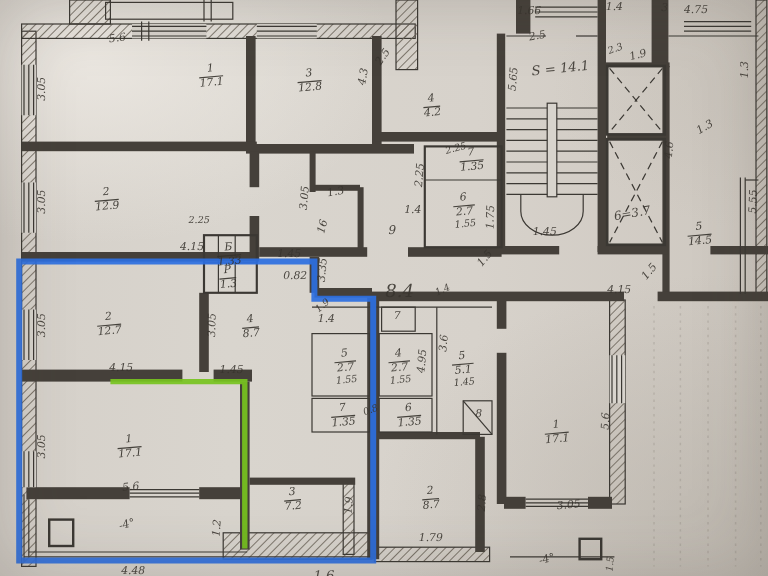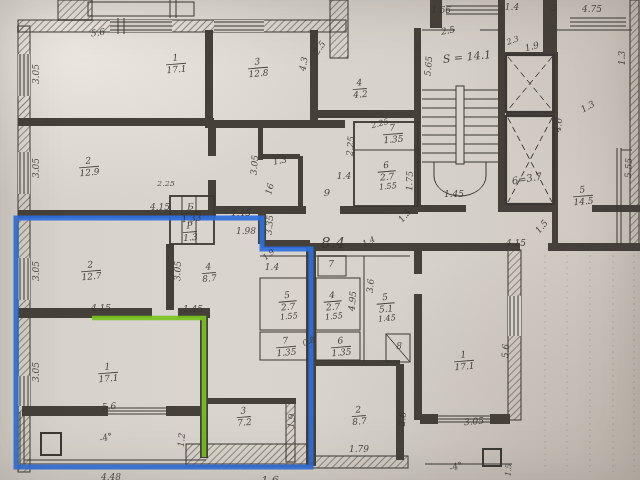--- a/index.html
+++ b/index.html
@@ -216,21 +216,21 @@
   </svg>
 
   <div style="position:absolute;inset:0;">
       <div class="lbl" style="left: 98px; top: 33px; font-size: 9px; transform: translate(-50%, -50%) rotate(-8deg);">5.6</div>
       <div class="lbl" style="left: 36px; top: 74px; font-size: 9px; transform: translate(-50%, -50%) rotate(-90deg);">3.05</div>
       <div class="lbl" style="left: 304px; top: 64px; font-size: 9px; transform: translate(-50%, -50%) rotate(-80deg);">4.3</div>
       <div class="lbl" style="left: 320px; top: 48px; font-size: 9px; transform: translate(-50%, -50%) rotate(-55deg);">2.5</div>
       <div class="lbl" style="left: 441px; top: 10px; font-size: 9px; transform: translate(-50%, -50%) rotate(0deg);">1.66</div>
       <div class="lbl" style="left: 512px; top: 7px; font-size: 9px; transform: translate(-50%, -50%) rotate(0deg);">1.4</div>
       <div class="lbl" style="left: 554px; top: 8px; font-size: 9px; transform: translate(-50%, -50%) rotate(0deg);">3</div>
-      <div class="lbl" style="left: 592px; top: 9px; font-size: 9px; transform: translate(-50%, -50%) rotate(0deg);">4.75</div>
+      <div class="lbl" style="left: 580px; top: 9px; font-size: 9px; transform: translate(-50%, -50%) rotate(0deg);">4.75</div>
       <div class="lbl" style="left: 448px; top: 31px; font-size: 9px; transform: translate(-50%, -50%) rotate(-10deg);">2.5</div>
       <div class="lbl" style="left: 467px; top: 57px; font-size: 11px; transform: translate(-50%, -50%) rotate(-6deg);">S = 14.1</div>
       <div class="lbl" style="left: 429px; top: 66px; font-size: 9px; transform: translate(-50%, -50%) rotate(-85deg);">5.65</div>
       <div class="lbl" style="left: 513px; top: 41px; font-size: 8px; transform: translate(-50%, -50%) rotate(-20deg);">2.3</div>
       <div class="lbl" style="left: 532px; top: 47px; font-size: 9px; transform: translate(-50%, -50%) rotate(-15deg);">1.9</div>
       <div class="lbl" style="left: 622px; top: 58px; font-size: 9px; transform: translate(-50%, -50%) rotate(-90deg);">1.3</div>
       <div class="lbl" style="left: 588px; top: 107px; font-size: 9px; transform: translate(-50%, -50%) rotate(-30deg);">1.3</div>
       <div class="lbl" style="left: 559px; top: 125px; font-size: 9px; transform: translate(-50%, -50%) rotate(-85deg);">4.6</div>
       <div class="lbl" style="left: 527px; top: 179px; font-size: 10px; transform: translate(-50%, -50%) rotate(-10deg);">6=3.7</div>
       <div class="lbl" style="left: 629px; top: 168px; font-size: 9px; transform: translate(-50%, -50%) rotate(-87deg);">5.55</div>
@@ -243,21 +243,21 @@
       <div class="lbl" style="left: 380px; top: 124px; font-size: 8px; transform: translate(-50%, -50%) rotate(-15deg);">2.25</div>
       <div class="lbl" style="left: 351px; top: 146px; font-size: 9px; transform: translate(-50%, -50%) rotate(-85deg);">2.25</div>
       <div class="lbl" style="left: 344px; top: 176px; font-size: 9px; transform: translate(-50%, -50%) rotate(0deg);">1.4</div>
       <div class="lbl" style="left: 410px; top: 181px; font-size: 9px; transform: translate(-50%, -50%) rotate(-88deg);">1.75</div>
       <div class="lbl" style="left: 280px; top: 161px; font-size: 9px; transform: translate(-50%, -50%) rotate(-10deg);">1.3</div>
       <div class="lbl" style="left: 270px; top: 189px; font-size: 9px; transform: translate(-50%, -50%) rotate(-75deg);">16</div>
       <div class="lbl" style="left: 327px; top: 193px; font-size: 10px; transform: translate(-50%, -50%) rotate(0deg);">9</div>
       <div class="lbl" style="left: 255px; top: 165px; font-size: 9px; transform: translate(-50%, -50%) rotate(-85deg);">3.05</div>
       <div class="lbl" style="left: 166px; top: 184px; font-size: 8px; transform: translate(-50%, -50%) rotate(0deg);">2.25</div>
       <div class="lbl" style="left: 241px; top: 213px; font-size: 9px; transform: translate(-50%, -50%) rotate(0deg);">1.45</div>
-      <div class="lbl" style="left: 246px; top: 231px; font-size: 9px; transform: translate(-50%, -50%) rotate(0deg);">1.98</div>
+      <div class="lbl" style="left: 246px; top: 231px; font-size: 9px; transform: translate(-50%, -50%) rotate(0deg);">0.82</div>
       <div class="lbl" style="left: 270px; top: 225px; font-size: 9px; transform: translate(-50%, -50%) rotate(-85deg);">3.35</div>
       <div class="lbl" style="left: 160px; top: 207px; font-size: 9px; transform: translate(-50%, -50%) rotate(0deg);">4.15</div>
       <div class="lbl" style="left: 36px; top: 168px; font-size: 9px; transform: translate(-50%, -50%) rotate(-90deg);">3.05</div>
       <div class="lbl" style="left: 36px; top: 271px; font-size: 9px; transform: translate(-50%, -50%) rotate(-90deg);">3.05</div>
       <div class="lbl" style="left: 178px; top: 271px; font-size: 9px; transform: translate(-50%, -50%) rotate(-88deg);">3.05</div>
       <div class="lbl" style="left: 101px; top: 308px; font-size: 9px; transform: translate(-50%, -50%) rotate(0deg);">4.15</div>
       <div class="lbl" style="left: 193px; top: 309px; font-size: 9px; transform: translate(-50%, -50%) rotate(0deg);">1.45</div>
       <div class="lbl" style="left: 36px; top: 372px; font-size: 9px; transform: translate(-50%, -50%) rotate(-90deg);">3.05</div>
       <div class="lbl" style="left: 109px; top: 407px; font-size: 9px; transform: translate(-50%, -50%) rotate(-5deg);">5.6</div>
       <div class="lbl" style="left: 106px; top: 438px; font-size: 9px; transform: translate(-50%, -50%) rotate(-15deg);">-4°</div>

